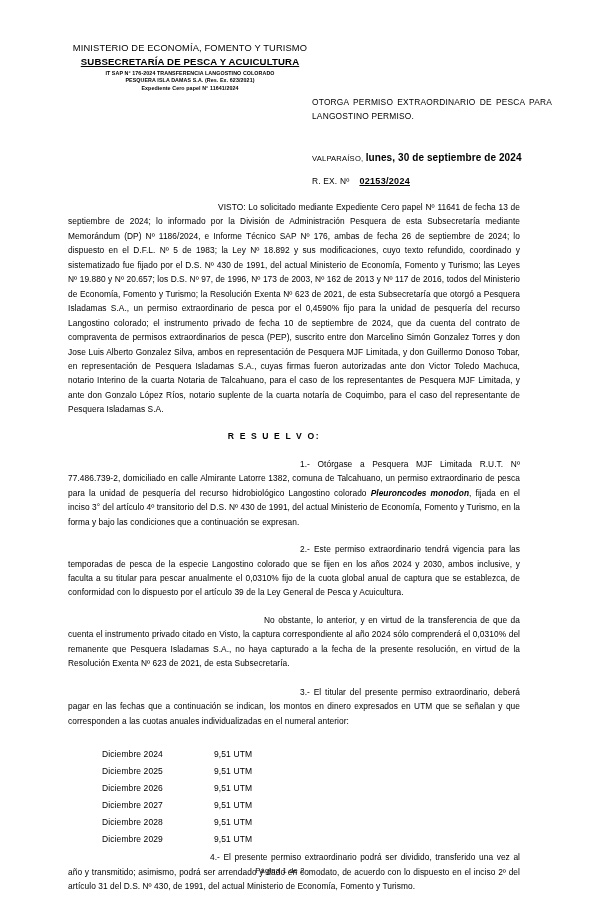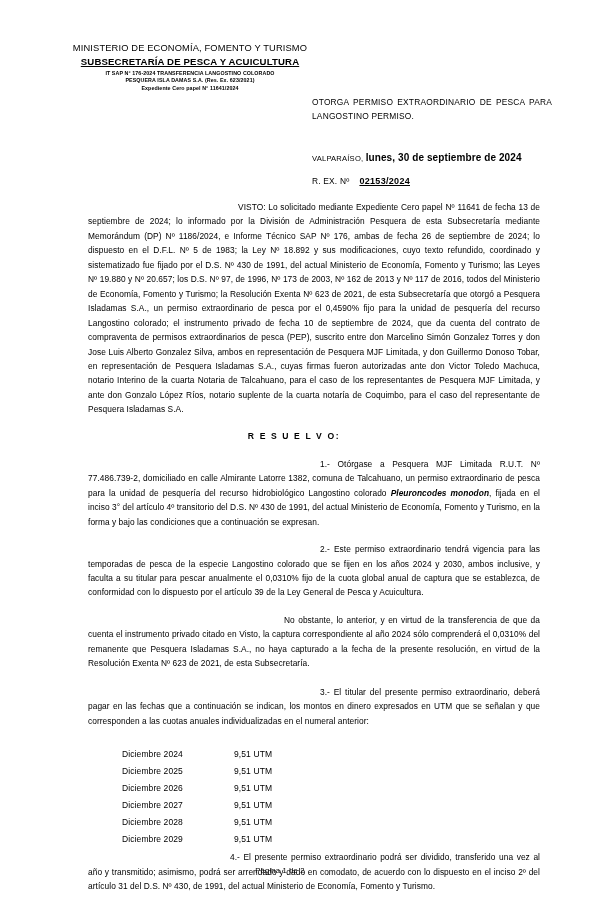--- a/index.html
+++ b/index.html
@@ -110,21 +110,21 @@
     font-weight: 700;
     text-decoration: underline;
     font-size: 9px;
     padding: 0 6px 0 10px;
     letter-spacing: 0.3px;
   }
 
   
   .body-wrap {
     position: absolute;
-    left: 88px;
+    left: 68px;
     top: 200px;
     width: 452px;
   }
   p.para {
     margin: 0 0 0 0;
     font-size: 8.35px;
     line-height: 14.45px;
     text-align: justify;
     letter-spacing: 0.06px;
     text-indent: 0;

